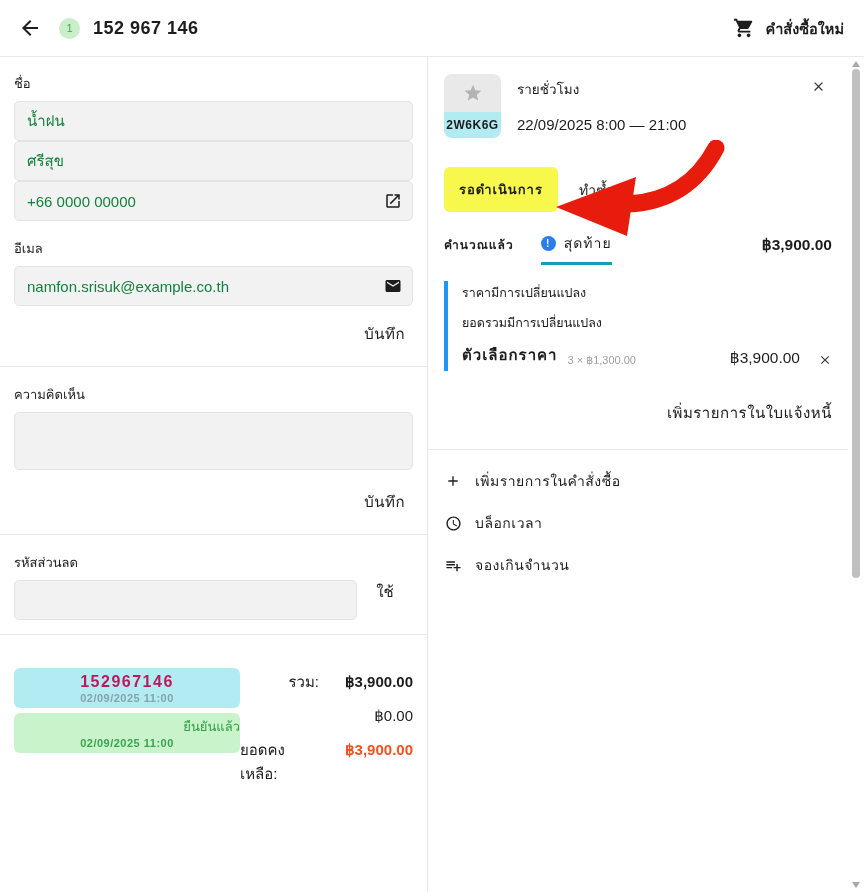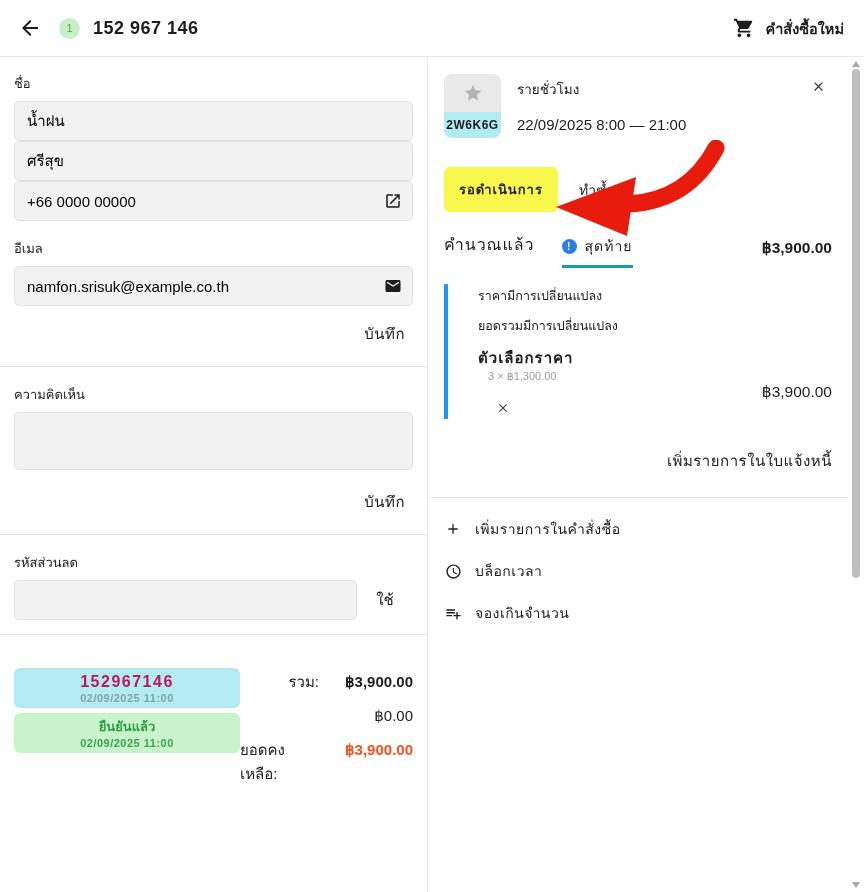--- a/index.html
+++ b/index.html
@@ -22,40 +22,40 @@
   
   .v-divider { position:absolute; top:57px; left:427px; width:1px; height:835px; background:#e8e8e8; }
   .left-panel { position:absolute; top:57px; left:0; width:427px; height:835px; padding:14px 14px 0; background:#fff; }
   .right-panel { position:absolute; top:57px; left:428px; width:420px; height:835px; padding:16px 16px 0; background:#fff; }
 
   
   .field-label { font-size:13px; margin:2px 0 7px; }
   .field-label.mt { margin-top:17px; }
   .input-wrap { position:relative; }
   .text-input { width:100%; height:40px; background:#f2f2f2; border:1px solid #e3e3e3; border-radius:5px;
-    padding:0 49px 0 12px; font-size:15px; font-family:inherit; color:#000000; outline:none; }
+    padding:0 49px 0 12px; font-size:15px; font-family:inherit; color:#15803d; outline:none; }
   .text-input.no-icon { padding-right:12px; }
   .input-icon { position:absolute; right:11px; top:50%; transform:translateY(-50%); display:flex; cursor:pointer; }
   .save-row { text-align:right; padding:16px 8px 12px; font-size:15px; }
   .save-btn { cursor:pointer; display:inline-block; letter-spacing:0.5px; }
   .hr { height:1px; background:#e8e8e8; margin:8px -14px 0; }
   .comment-area { width:100%; height:58px; background:#f2f2f2; border:1px solid #e3e3e3; border-radius:5px;
     padding:8px 12px; font-size:15px; font-family:inherit; resize:none; outline:none; }
-  .discount-row { display:flex; align-items:center; }
+  .discount-row { display:flex; }
   .discount-row .input-wrap { flex:1; }
   .apply-btn { width:56px; text-align:center; font-size:15px; cursor:pointer; }
 
   
   .summary { display:flex; margin-top:33px; }
   .badges { width:226px; }
   .badge-cyan { background:#b2ebf2; border-radius:6px; text-align:center; padding:5px 0 4px; }
   .badge-cyan .num { font-size:16px; font-weight:bold; color:#be185d; letter-spacing:1.5px; }
   .badge-cyan .dt { font-size:11px; font-weight:bold; color:#85a3ac; letter-spacing:0.5px; margin-top:1px; }
   .badge-green { background:#c9f3cb; border-radius:6px; text-align:center; padding:3px 0 4px; margin-top:5px; }
-  .badge-green .st { font-size:13px; font-weight:bold; color:#2f9e44; }
+  .badge-green .st { font-size:13px; font-weight:normal; color:#2f9e44;text-align:right; }
   .badge-green .dt { font-size:11px; font-weight:bold; color:#3aa34f; letter-spacing:0.5px; }
   .totals { flex:1; padding-top:2px; }
   .t-row { display:flex; justify-content:flex-end; align-items:baseline; margin-bottom:13px; font-size:15px; }
   .t-row .val { width:94px; text-align:right; }
   .t-row.total .val { font-weight:bold; }
   .t-row.balance .val { font-weight:bold; color:#f4511e; }
 
   
   .booking-head { position:relative; min-height:72px; }
   .tile { position:absolute; left:0; top:1px; width:57px; cursor:pointer; }
@@ -63,30 +63,30 @@
   .tile-code { background:#b2ebf2; border-radius:0 0 8px 8px; font-size:12px; font-weight:bold; text-align:center; padding:6px 0; letter-spacing:0.5px; }
   .head-text { margin-left:73px; padding-top:5px; }
   .service-name { font-size:13.5px; }
   .booking-dt { font-size:15px; margin-top:16px; }
   .close-x { position:absolute; right:6px; top:6px; display:flex; cursor:pointer; }
   .status-row { margin-top:22px; display:flex; align-items:center; }
   .status-pill { background:#f7f74c; border-radius:6px; padding:12px 15px; font-size:13px; font-weight:bold; letter-spacing:1px; }
   .repeat { margin-left:21px; font-size:14px; letter-spacing:0.5px; cursor:pointer; }
 
   .ptabs { margin-top:20px; display:flex; align-items:flex-end; }
-  .ptab-calc { font-size:16px; letter-spacing:1px; padding-bottom:11px; cursor:pointer; }
+  .ptab-calc { font-size:12px; letter-spacing:1px; padding-bottom:11px; cursor:pointer;font-weight:bold; }
   .ptab-final { margin-left:27px; display:flex; align-items:center; gap:8px; padding-bottom:8px;
     border-bottom:3px solid #1a9cb0; font-size:14px; letter-spacing:1px; cursor:pointer; }
   .info-ic { width:15px; height:15px; border-radius:50%; background:#2b7de9; color:#fff; font-size:10px;
     font-weight:bold; display:flex; align-items:center; justify-content:center; }
   .ptab-amount { margin-left:auto; font-weight:bold; font-size:15.5px; padding-bottom:11px; }
 
-  .alert-block { margin-top:16px; border-left:4px solid #2196f3; padding:2px 0 4px 30px; }
+  .alert-block { margin-top:16px; border-left:4px solid #2196f3; padding:2px 0 4px 14px; }
   .alert-line { font-size:12.5px; margin-bottom:10px; }
-  .alert-item { display:flex; align-items:flex-start; margin-top:4px;flex-direction:column; }
+  .alert-item { display:flex; align-items:flex-end; margin-top:4px; }
   .item-name { font-size:15px; font-weight:bold; letter-spacing:1px; }
   .item-qty { font-size:11px; color:#9e9e9e; margin-left:10px; }
   .item-amount { margin-left:auto; font-size:15.5px; }
   .item-x { margin-left:18px; display:flex; cursor:pointer; }
   .add-invoice { text-align:right; margin-top:30px; font-size:15px; letter-spacing:0.5px; cursor:pointer; }
   .r-divider { height:1px; background:#e8e8e8; margin:24px -16px 0; }
   .action-link { display:flex; align-items:center; gap:13px; margin-top:20px; font-size:14px; letter-spacing:0.5px; cursor:pointer;font-family:Liberation Mono, monospace; }
   .action-ic { width:18px; display:flex; justify-content:center; }
 
   

